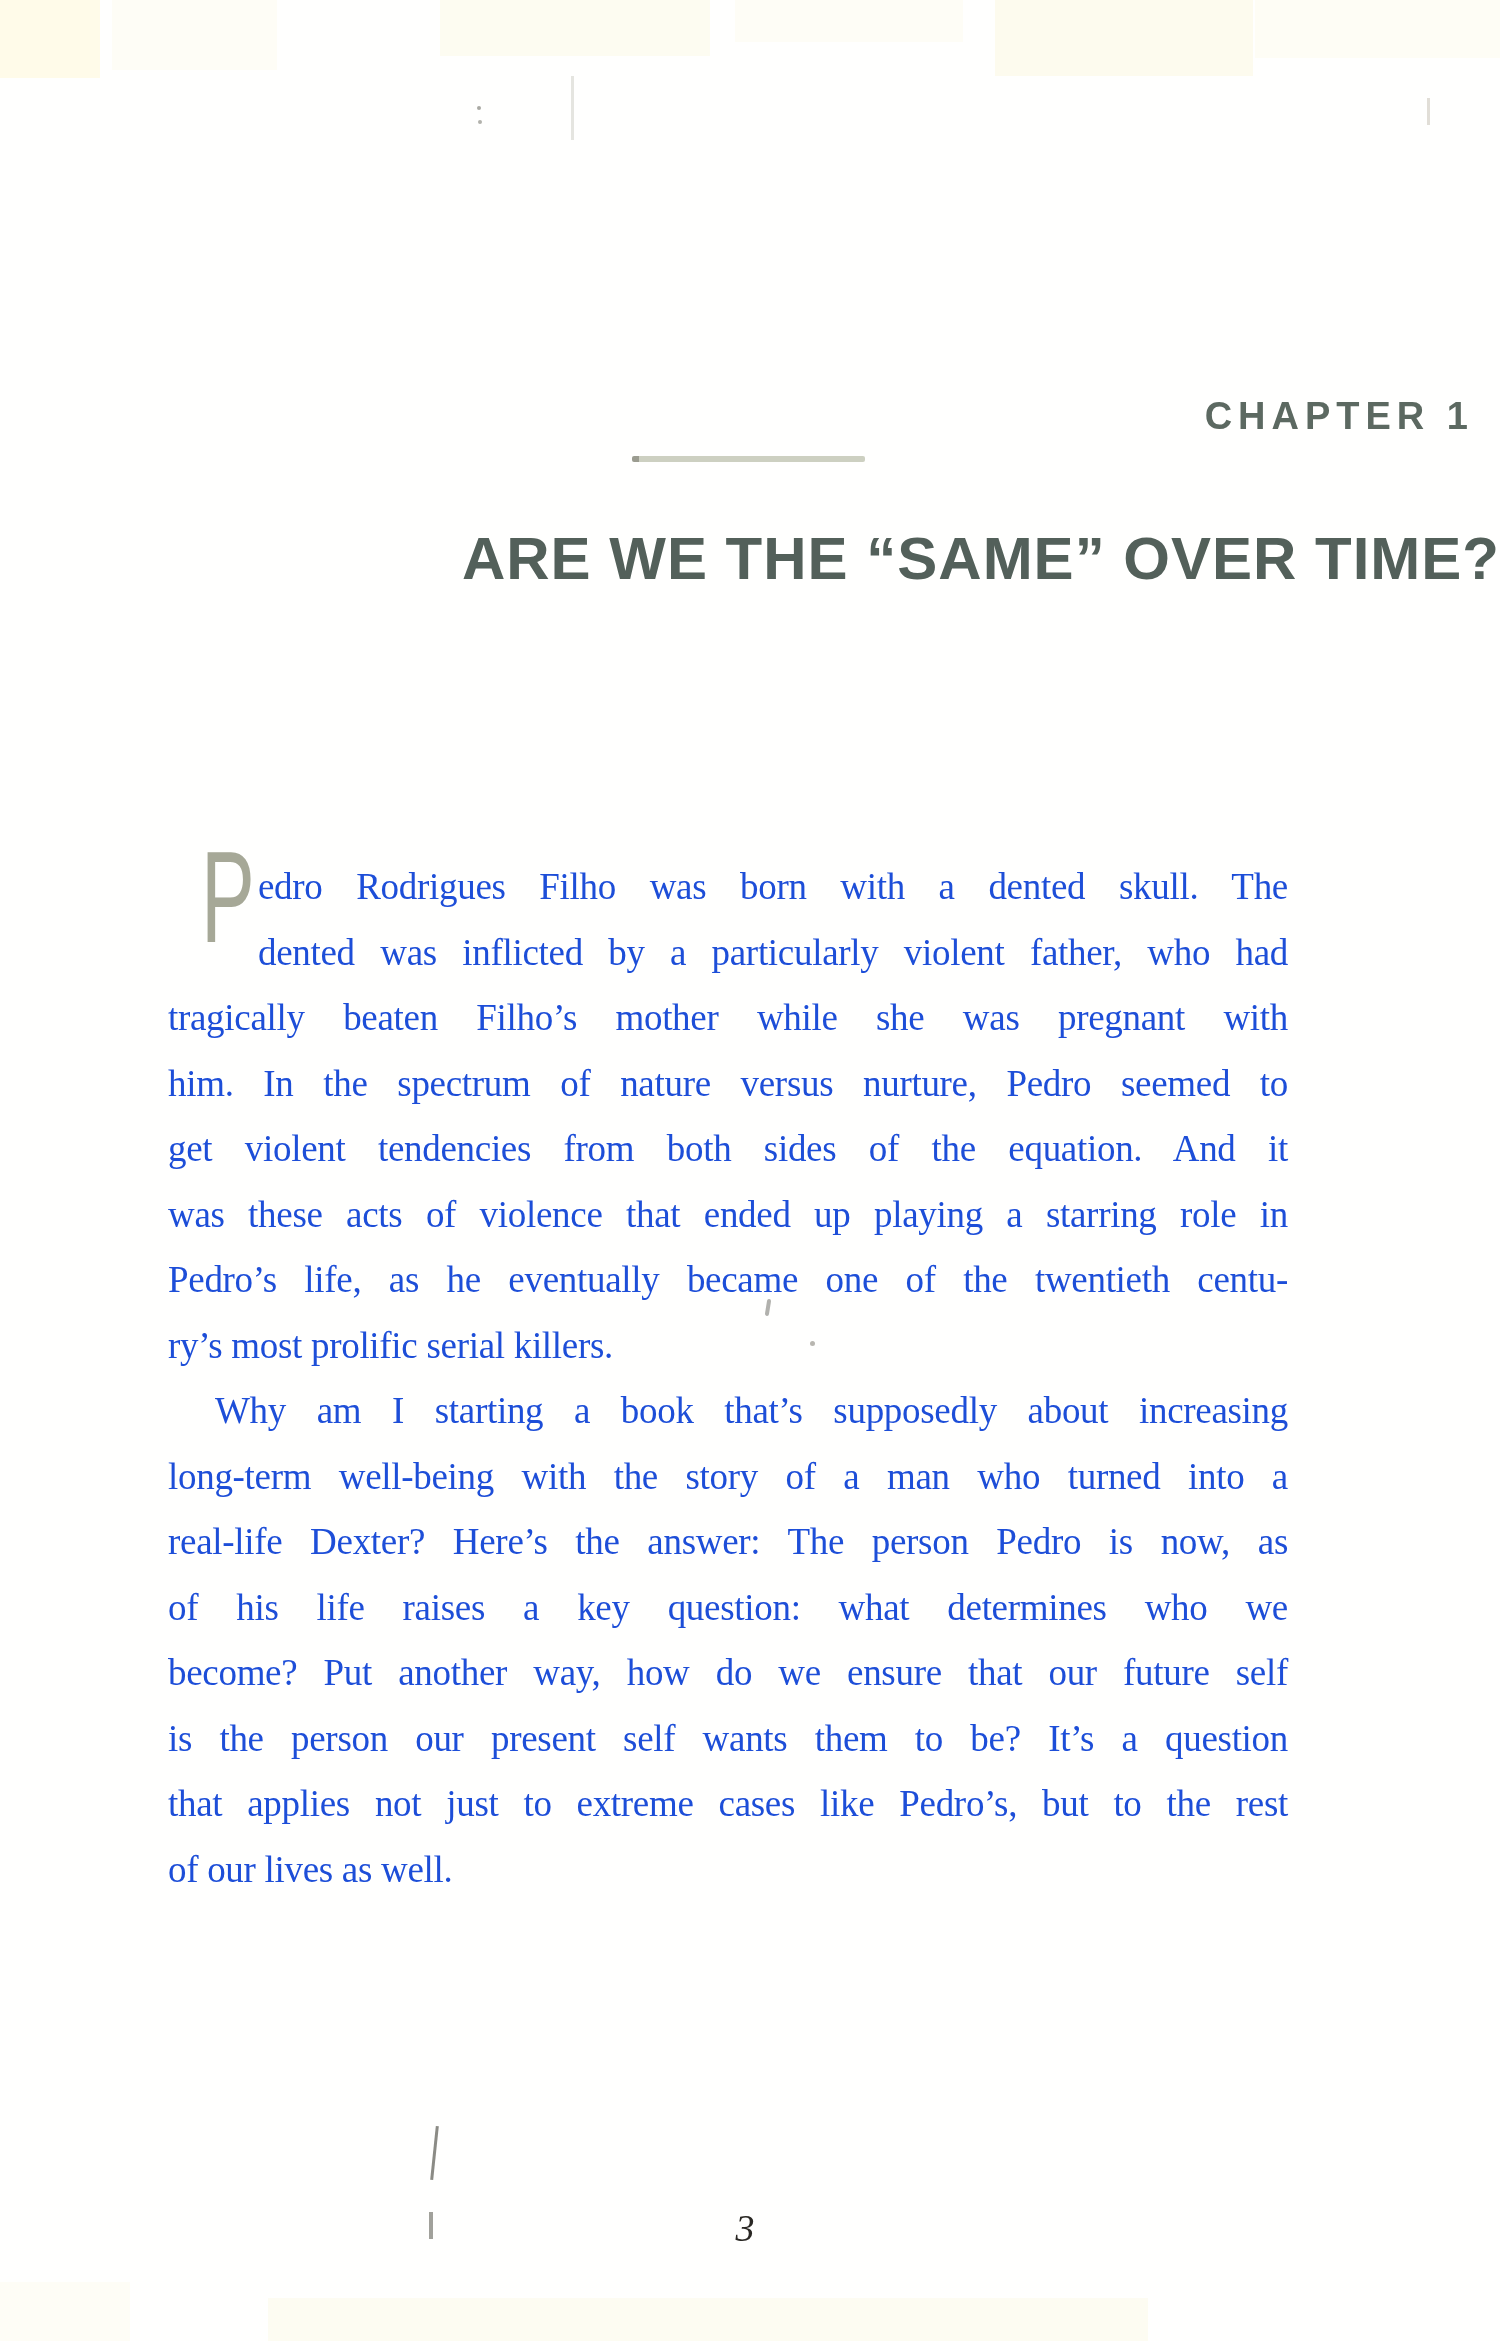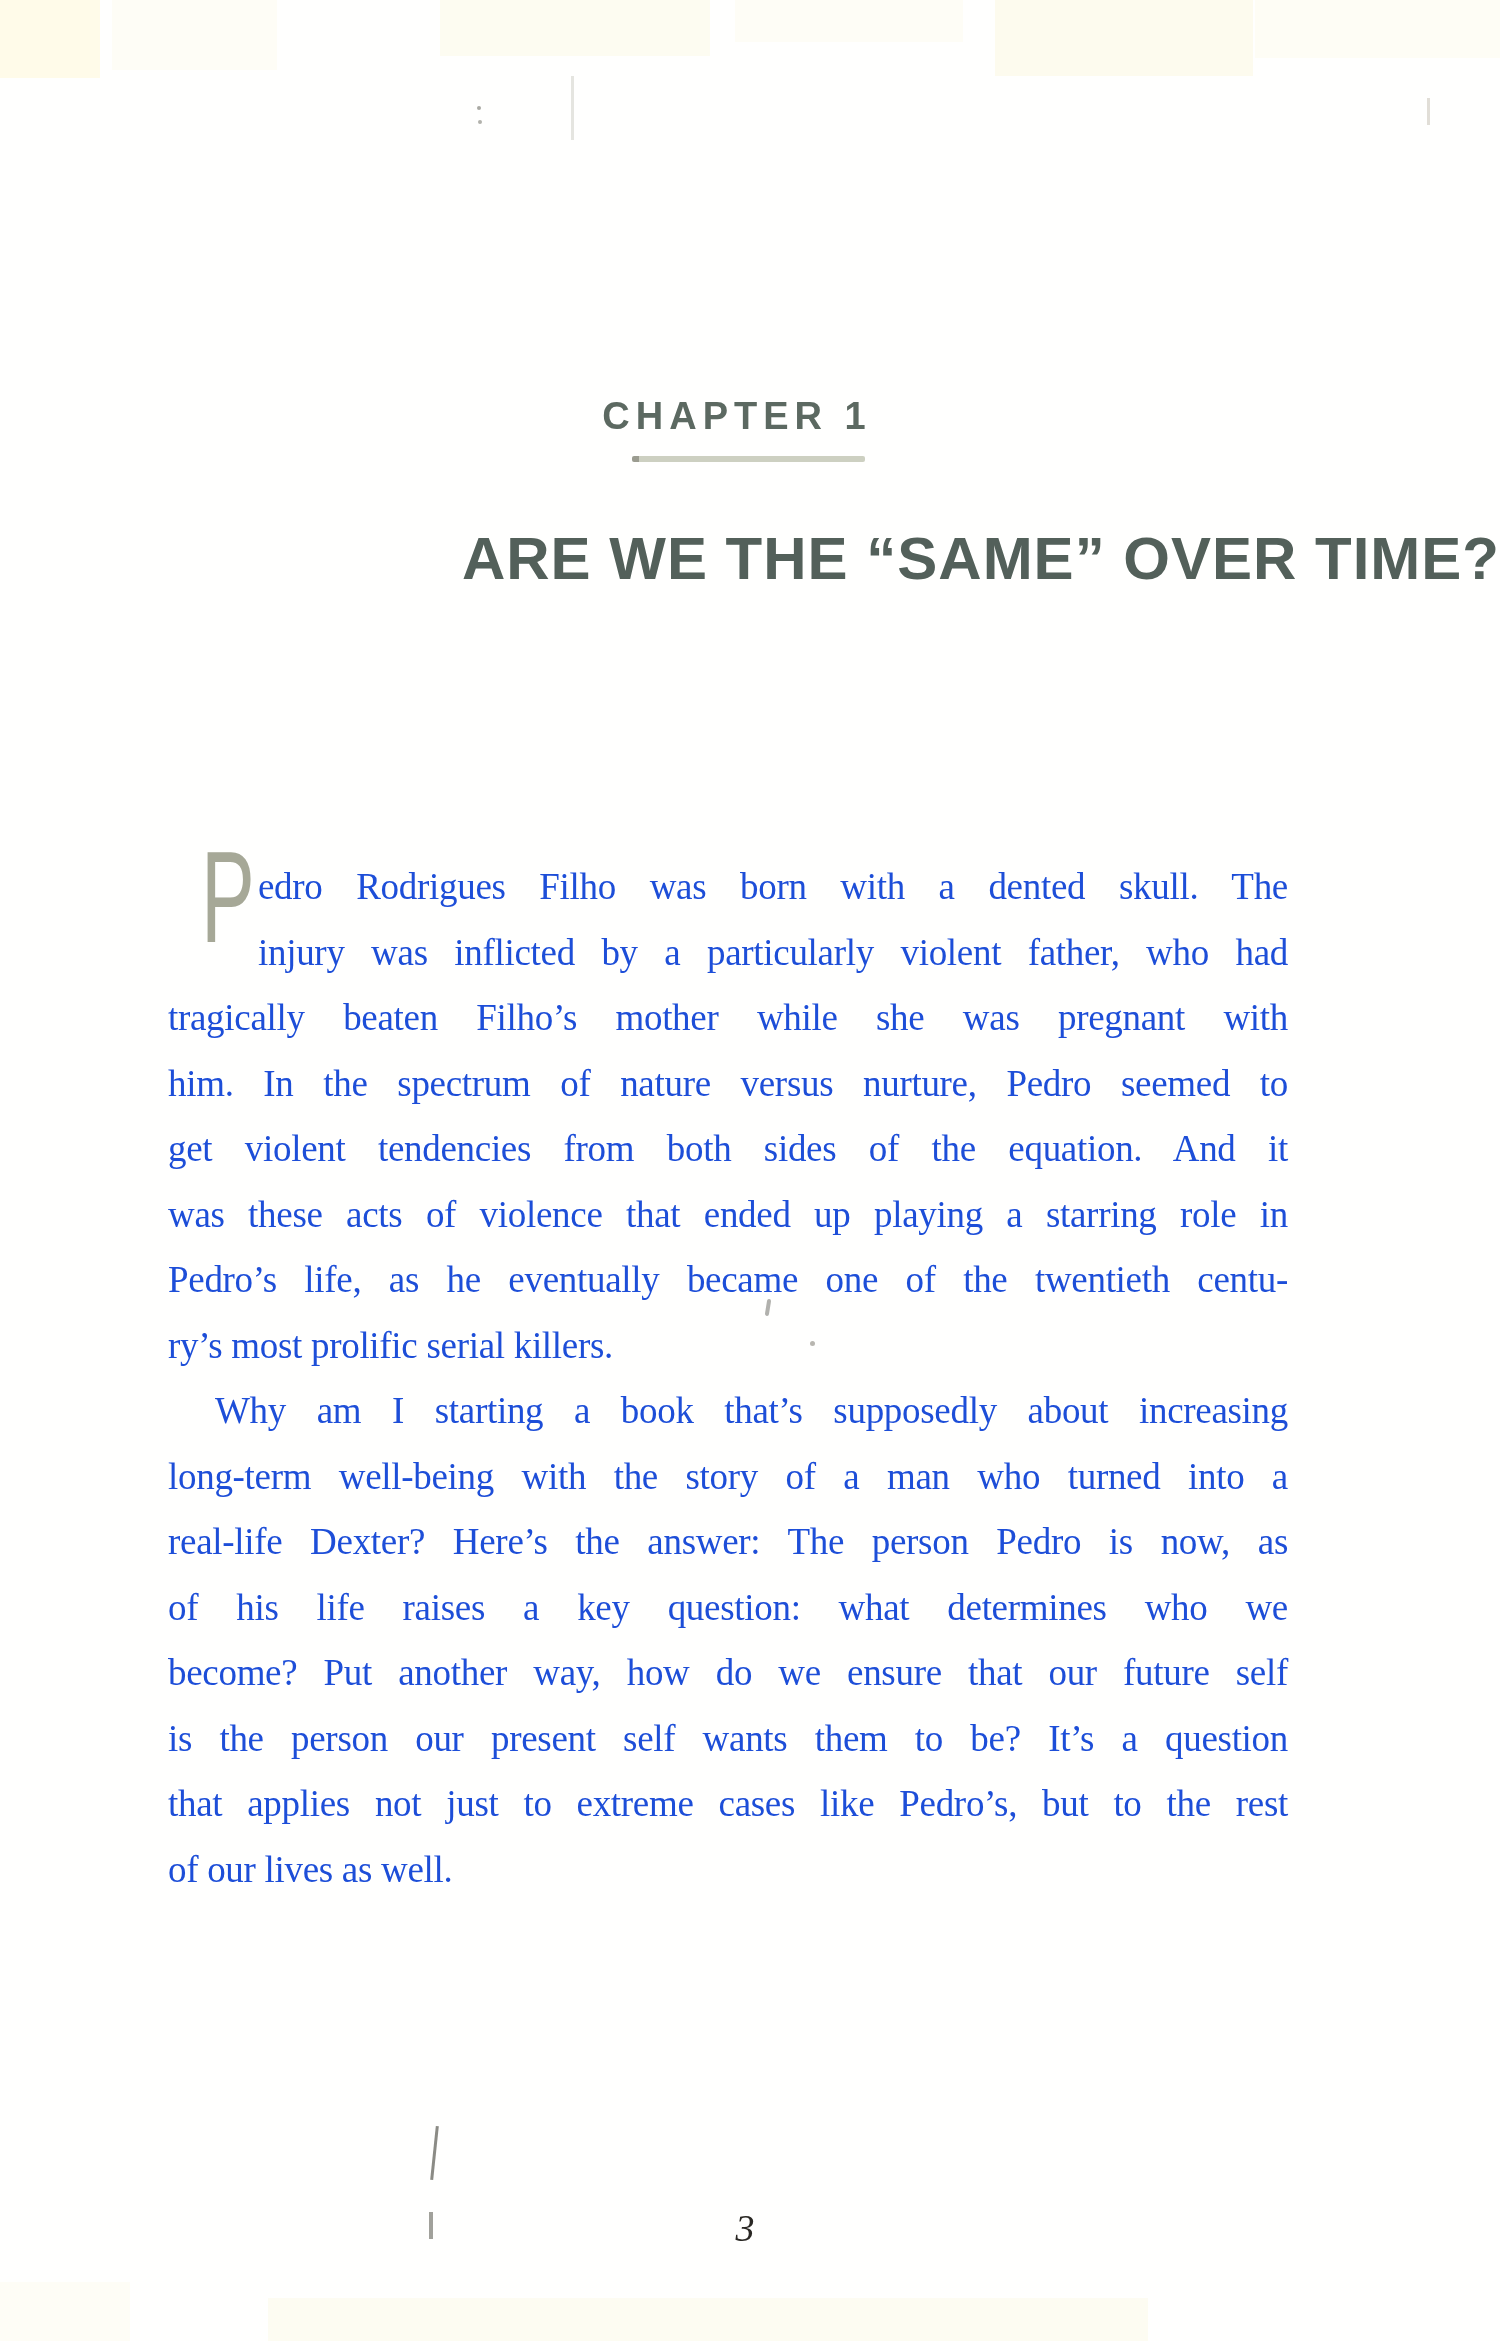--- a/index.html
+++ b/index.html
@@ -31,21 +31,21 @@
   .art-slash    { left: 433px;  top: 2126px; width: 3px; height: 54px; background: #6e6e66; transform: rotate(6deg); opacity: .8; }
   .art-dash     { left: 429px;  top: 2212px; width: 4px; height: 27px; background: #8a8a82; opacity: .8; }
   .art-apos     { left: 766px;  top: 1299px; width: 4px; height: 17px; background: #90908a; border-radius: 2px; transform: rotate(9deg); opacity: .7; }
   .art-dot      { left: 810px;  top: 1341px; width: 5px; height: 5px;  background: #9a978f; border-radius: 50%; opacity: .7; }
   .art-rtick    { left: 1427px; top: 98px;   width: 3px; height: 27px; background: #d9d6cd; opacity: .8; }
 
   
   .chapter-label {
     position: absolute;
     left: 0; top: 397px; width: 1474px;
-    text-align: center;
+    text-align: right;
     font-family: "Liberation Sans", "DejaVu Sans", sans-serif;
     font-weight: 700;
     font-size: 38px;
     line-height: 38px;
     letter-spacing: 6px;
     color: #5c6961;
   }
   .chapter-divider {
     position: absolute;
     left: 632px; top: 456px;
@@ -125,21 +125,21 @@
 
   <div class="chapter-label">CHAPTER 1</div>
   <div class="chapter-divider"></div>
   <h1 class="chapter-title">ARE WE THE “SAME” OVER TIME?</h1>
 
   <div class="dropcap">P</div>
 
   <div class="body-text">
     <div class="para" id="para-0">
         <div class="line cap-offset">edro Rodrigues Filho was born with a dented skull. The</div>
-        <div class="line cap-offset">injury was inflicted by a particularly violent father, who had</div>
+        <div class="line cap-offset">dented was inflicted by a particularly violent father, who had</div>
         <div class="line">tragically beaten Filho’s mother while she was pregnant with</div>
         <div class="line">him. In the spectrum of nature versus nurture, Pedro seemed to</div>
         <div class="line">get violent tendencies from both sides of the equation. And it</div>
         <div class="line">was these acts of violence that ended up playing a starring role in</div>
         <div class="line">Pedro’s life, as he eventually became one of the twentieth centu-</div>
         <div class="line last">ry’s most prolific serial killers.</div>
       </div>
     <div class="para" id="para-1">
         <div class="line indent">Why am I starting a book that’s supposedly about increasing</div>
         <div class="line">long-term well-being with the story of a man who turned into a</div>

